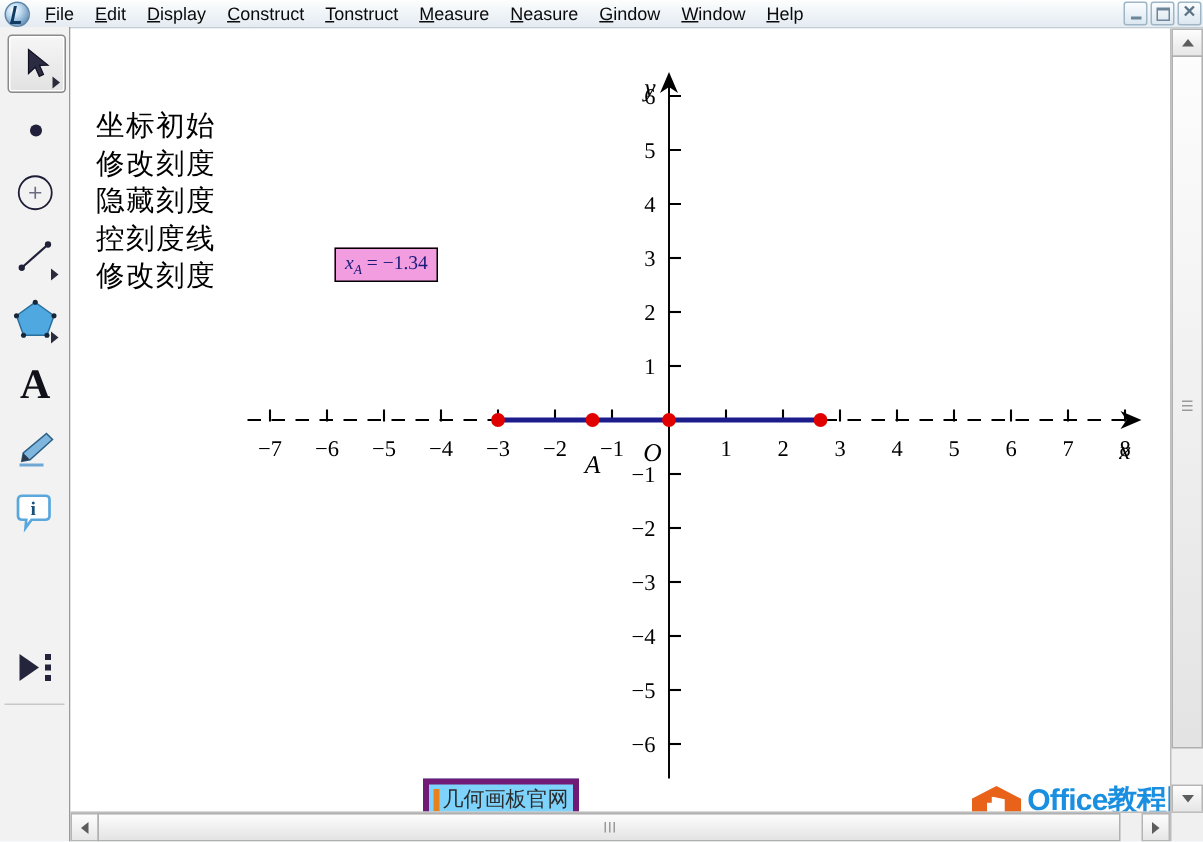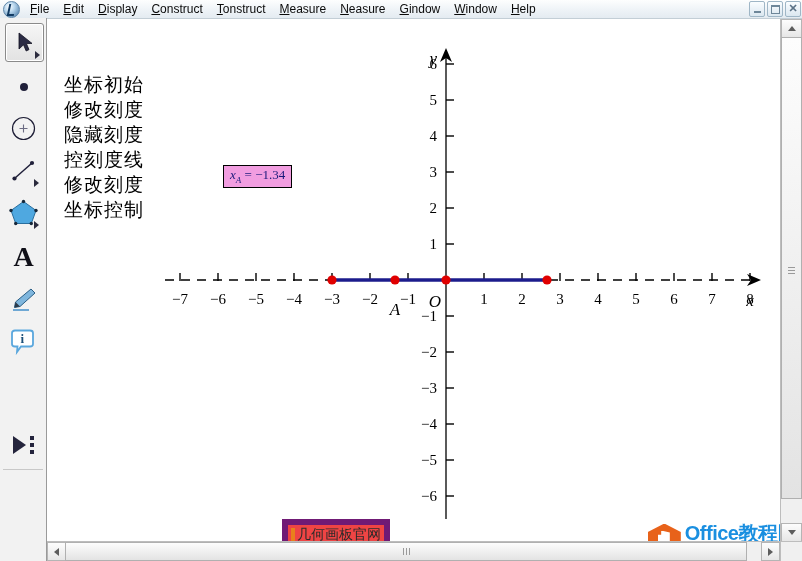--- a/index.html
+++ b/index.html
@@ -90,21 +90,21 @@
     background:#f19de0;border:1px solid #000;
     padding:1px 6px 2px 6px;
     font-family:"Liberation Serif", serif;
     font-size:13px;color:#1a1a7a;white-space:nowrap;
   }
   .measure .vn{font-style:italic;}
   .measure .sub{font-size:9px;vertical-align:sub;font-style:italic;}
 
   .watermark{
     position:absolute;left:235px;top:500px;
-    background:#ef4444;border:6px solid #701a75;
+    background:#7dd3fc;border:4px solid #701a75;
     padding:1px 3px 2px 3px;display:flex;align-items:center;
     font-size:14px;color:#2b2b2b;white-space:nowrap;
   }
   .watermark .bar{width:4px;height:15px;background:#e8811c;margin-right:2px;flex:none;}
   .watermark .cn{font-family:"DejaVu Sans", sans-serif;font-size:14px;}
   .watermark .en{font-family:"Liberation Sans", sans-serif;font-size:14px;}
 
   svg.plot{position:absolute;left:0;top:0;}
   .axlabel{font-family:"Liberation Serif", serif;font-size:15px;fill:#000;}
   .axlabel.it{font-style:italic;font-size:17px;}
@@ -259,21 +259,20 @@
   </div>
 
   <div class="canvas">
 
     <div class="scriptbtns">
       <div class="sbtn">坐标初始</div>
       <div class="sbtn">修改刻度</div>
       <div class="sbtn">隐藏刻度</div>
       <div class="sbtn">控刻度线</div>
       <div class="sbtn">修改刻度</div>
-      <div class="sbtn">坐标控制</div>
     </div>
 
     <div class="measure">
       <span class="vn">x</span><span class="sub">A</span>
       <span>=</span>
       <span>−1.34</span>
     </div>
 
     <svg class="plot" width="733" height="523">
 

